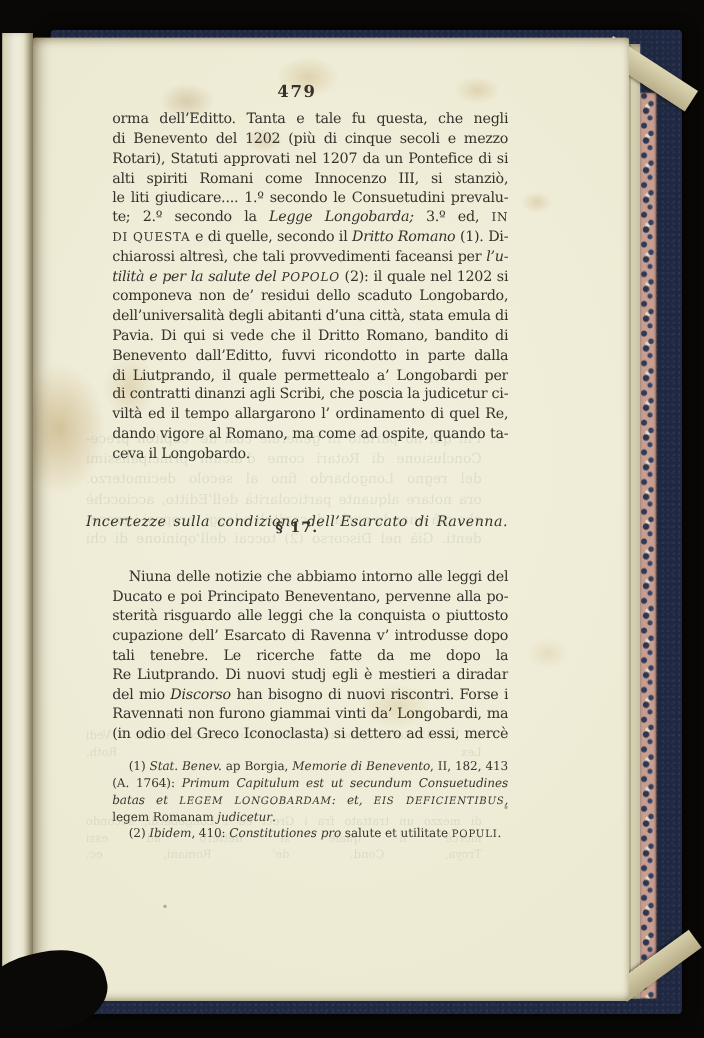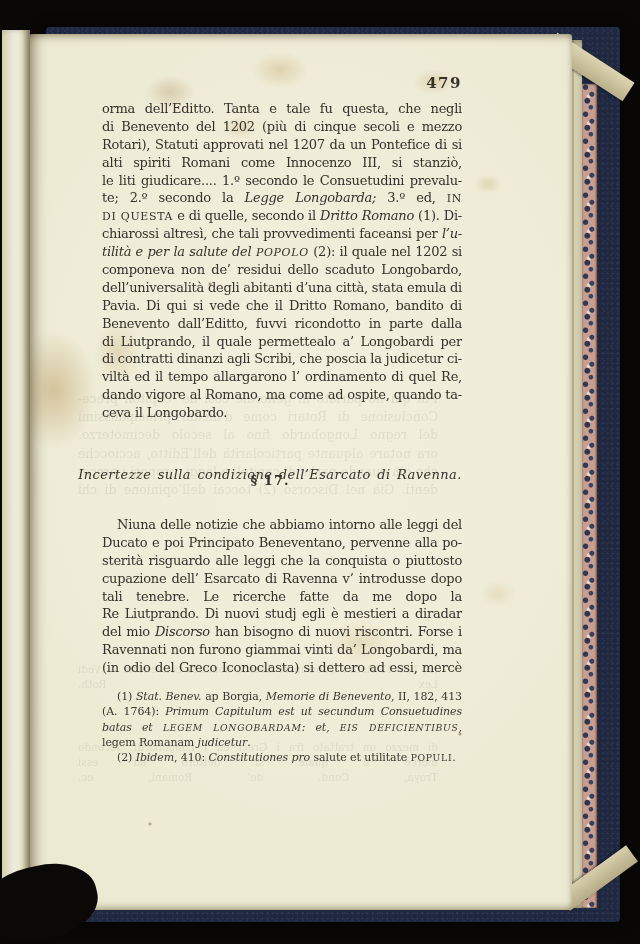--- a/index.html
+++ b/index.html
@@ -59,21 +59,21 @@
           radial-gradient(ellipse 480px 640px at 52% 44%, rgba(255,255,248,.28), rgba(255,255,248,0) 80%);
         box-shadow:inset 11px 0 14px -8px rgba(70,55,25,.6),
                    inset 0 8px 10px -7px rgba(90,75,40,.55),
                    inset 0 -7px 9px -6px rgba(90,75,40,.5),
                    inset -4px 0 7px -4px rgba(120,105,60,.45);}
   
   .blob-bl{position:absolute;left:-18px;top:866px;width:116px;height:74px;background:#0a0908;
            border-radius:46%;transform:rotate(-13deg);}
   
   .content{position:absolute;left:48px;top:0;width:384px;color:#35312b;z-index:2;}
-  .page-number{position:absolute;left:0;top:40px;width:384px;text-align:right;
+  .page-number{position:absolute;left:0;top:40px;width:384px;text-align:center;
            font-size:15px;font-weight:bold;letter-spacing:1.5px;}
   .block{position:absolute;left:0;width:384px;}
   .body-text{font-size:13px;letter-spacing:-0.25px;}
   .body-text .tline{line-height:17.9px;height:17.9px;}
   .para1{top:66px;}
   .section-mark{position:absolute;left:0;top:399px;width:384px;text-align:center;
            font-size:13px;font-weight:bold;letter-spacing:1px;margin-top:40px;}
   .section-heading{position:absolute;left:0;top:433px;width:384px;text-align:center;
            font-size:13px;font-style:italic;letter-spacing:.4px;word-spacing:2px;}
   .para2{top:482px;}

